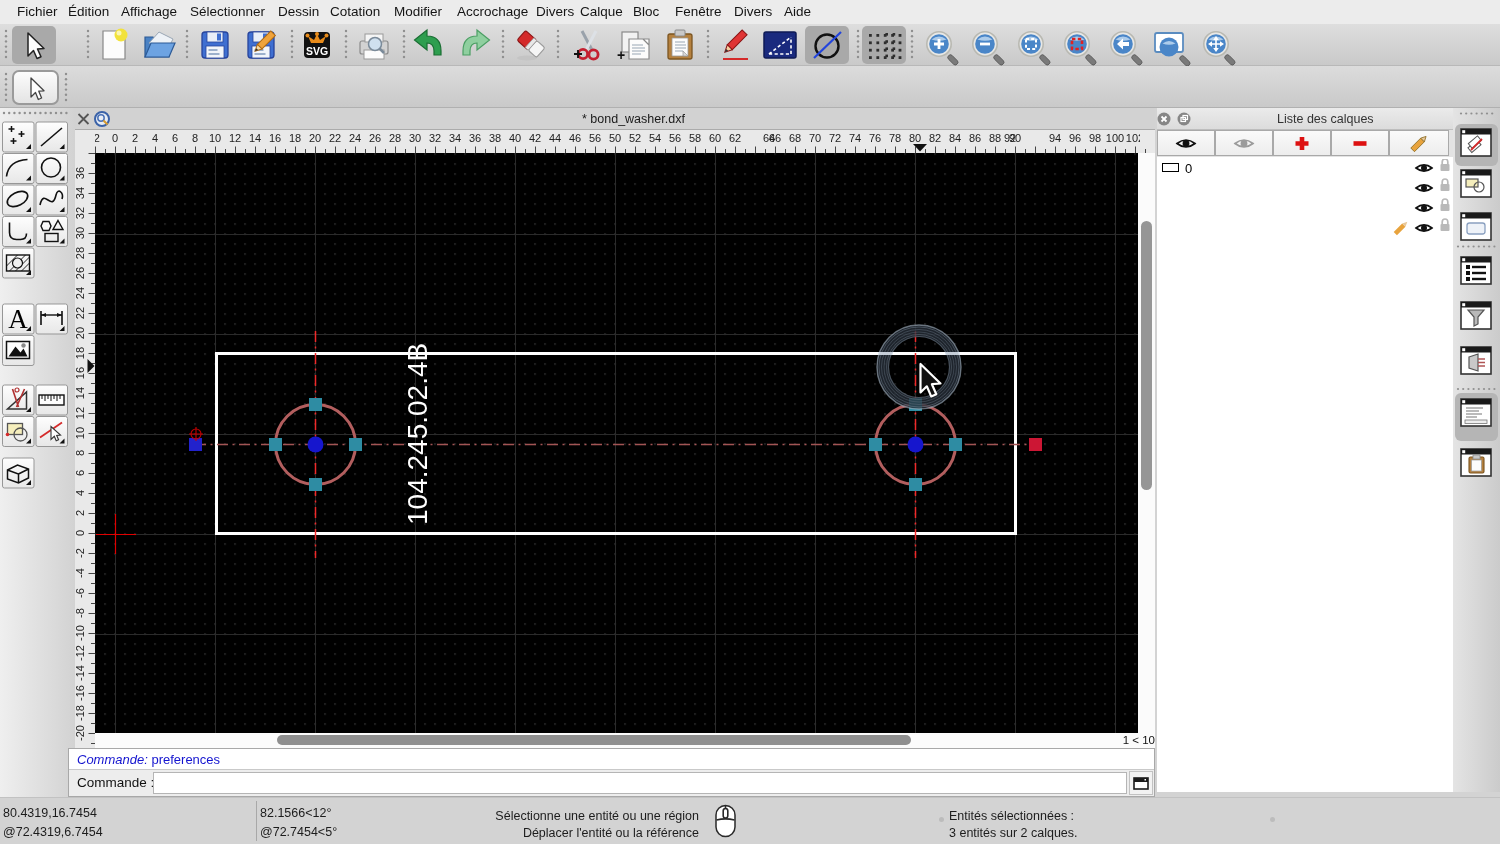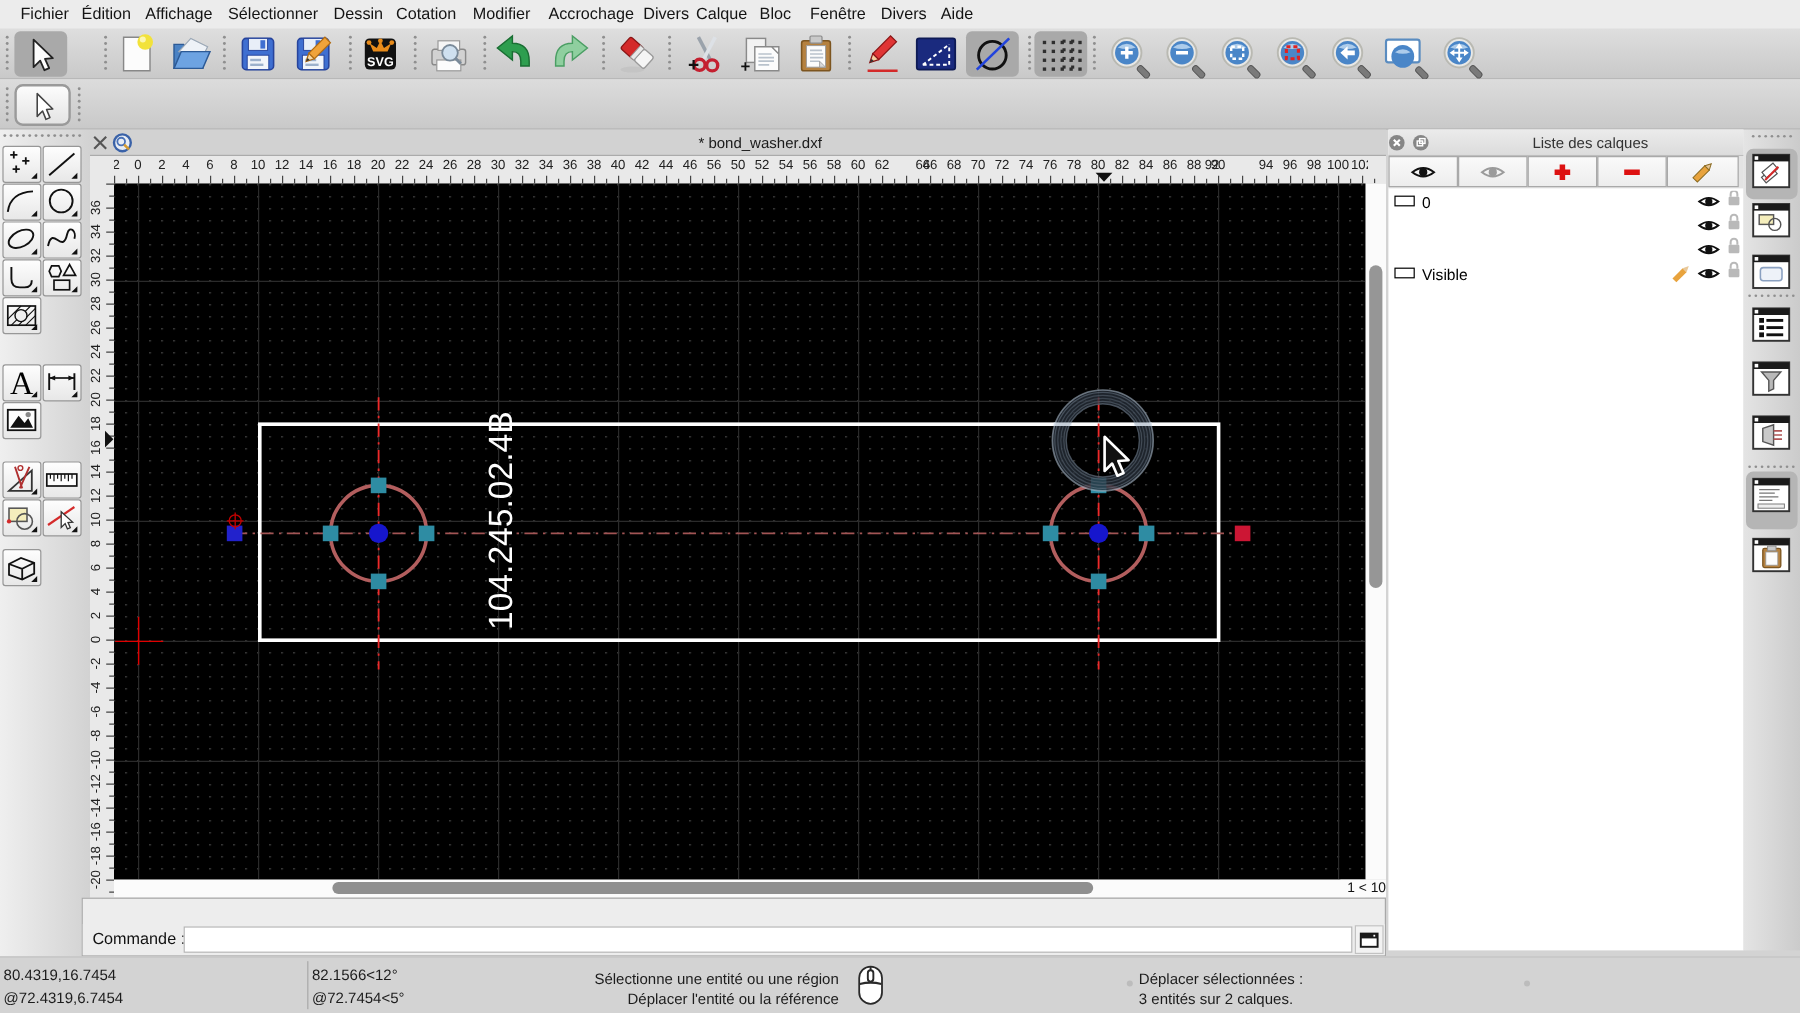--- a/index.html
+++ b/index.html
@@ -622,20 +622,23 @@
 <span id="cadtext" style="position:absolute;left:309px;top:371.5px;transform-origin:0 0;transform:rotate(-90deg);font-size:28px;line-height:28px;height:28px;white-space:nowrap;color:#fff;">104.245.02.4B</span>
 </div>
 <div class="ab" id="vscroll">
     <div style="position:absolute;left:3px;top:68px;width:11px;height:269px;border-radius:5.5px;background:#969696"></div>
   </div>
 <div class="ab" id="hscroll">
     <div style="position:absolute;left:182px;top:2px;width:634px;height:10px;border-radius:5px;background:#8f8f8f"></div>
   </div>
 <div class="ab" style="left:1117px;top:733px;width:38px;height:15px;background:#fbfbfb;font-size:11.5px;color:#111;text-align:right;padding-top:1px;box-sizing:border-box">1 &lt; 10</div>
 <div class="ab" id="cmddock">
+<div style="position:absolute;left:0;top:0;width:1085px;height:21px;background:#fff;border-bottom:1px solid #c9c9c9;box-sizing:border-box">
+<span style="position:absolute;left:8px;top:3px;font-size:13px;color:#1414cf"><i>Commande:</i> preferences</span>
+</div>
 <div style="position:absolute;left:0;top:21px;width:1085px;height:26px;background:#ededed">
 <span style="position:absolute;left:8px;top:5px;font-size:13.5px;color:#111">Commande :</span>
 <div style="position:absolute;left:84px;top:2px;width:974px;height:22px;background:#fff;border:1px solid #b5b5b5;box-sizing:border-box"></div>
 <div style="position:absolute;left:1060px;top:1px;width:24px;height:24px;background:#f2f2f2;border:1px solid #c2c2c2;box-sizing:border-box">
 <svg width="22" height="22">
           <rect x="4" y="6" width="14" height="11" fill="#fff" stroke="#1a1a1a" stroke-width="1.6"></rect>
           <rect x="4" y="6" width="14" height="4" fill="#1a1a1a"></rect>
           <rect x="14.5" y="7" width="1.5" height="1.5" fill="#fff"></rect>
         </svg>
 </div>
@@ -673,24 +676,20 @@
             <path d="M5 -2.6 L10 0 L5 2.6 Z" fill="#e8c89a" stroke="#8a6a20" stroke-width="0.8"></path>
           </g>
 </g>
 </svg>
 </div>
 
 <div class="lrow" style="top:51px">
       <span class="lsw" style="background:#fff"></span>
       <span class="lname">0</span>
     </div>
-<div class="lrow" style="top:111px">
-      <span class="lsw" style="background:#fff"></span>
-      <span class="lname">Visible</span>
-    </div>
 <svg width="296" height="140" style="position:absolute;left:0;top:51px">
 <defs>
 <g id="eye">
           <path d="M-8 0 Q0 -6.2 8 0 Q0 6.2 -8 0 Z" fill="none" stroke="#111" stroke-width="1.6"></path>
           <circle r="3" fill="#111"></circle>
         </g>
 <g id="lock">
           <rect x="-4.5" y="-1" width="9" height="7" rx="1" fill="#b9b9b9"></rect>
           <path d="M-2.8 -1 V-3 Q-2.8 -6 0 -6 Q2.8 -6 2.8 -3 V-1" fill="none" stroke="#b9b9b9" stroke-width="1.7"></path>
         </g>
@@ -800,21 +799,21 @@
       <circle cx="41.4" cy="281.0" r="1.1" fill="#8f8f8f"></circle>
 </svg>
   </div>
 <div class="ab" id="statusbar">
 <span class="st" style="left:3px;top:8px">80.4319,16.7454</span>
 <span class="st" style="left:3px;top:27px">@72.4319,6.7454</span>
 <span class="st" style="left:260px;top:8px">82.1566&lt;12°</span>
 <span class="st" style="left:260px;top:27px">@72.7454&lt;5°</span>
 <span class="st" style="right:801px;top:11px">Sélectionne une entité ou une région</span>
 <span class="st" style="right:801px;top:28px">Déplacer l'entité ou la référence</span>
-<span class="st" style="left:949px;top:11px">Déplacer sélectionnées :</span>
+<span class="st" style="left:949px;top:11px">Entités sélectionnées :</span>
 <span class="st" style="left:949px;top:28px">3 entités sur 2 calques.</span>
 <div class="ab" style="left:256px;top:3px;width:1px;height:40px;background:#a8a8a8"></div>
 <svg width="26" height="40" style="position:absolute;left:714px;top:6px">
 <rect x="2" y="1.5" width="19" height="31" rx="9.5" fill="#fff" stroke="#2a2a2a" stroke-width="1.5"></rect>
 <path d="M2.5 16 Q11.5 13.8 20.5 16" fill="none" stroke="#2a2a2a" stroke-width="1.8"></path>
 <path d="M11.5 1.5 V6" stroke="#2a2a2a" stroke-width="1.6"></path>
 <rect x="9.2" y="4.5" width="4.6" height="9.5" rx="2.3" fill="#fff" stroke="#2a2a2a" stroke-width="1.6"></rect>
 </svg>
 <div class="ab" style="left:939px;top:19px;width:5px;height:5px;border-radius:50%;background:#bcbcbc"></div>
 <div class="ab" style="left:1270px;top:19px;width:5px;height:5px;border-radius:50%;background:#bcbcbc"></div>

